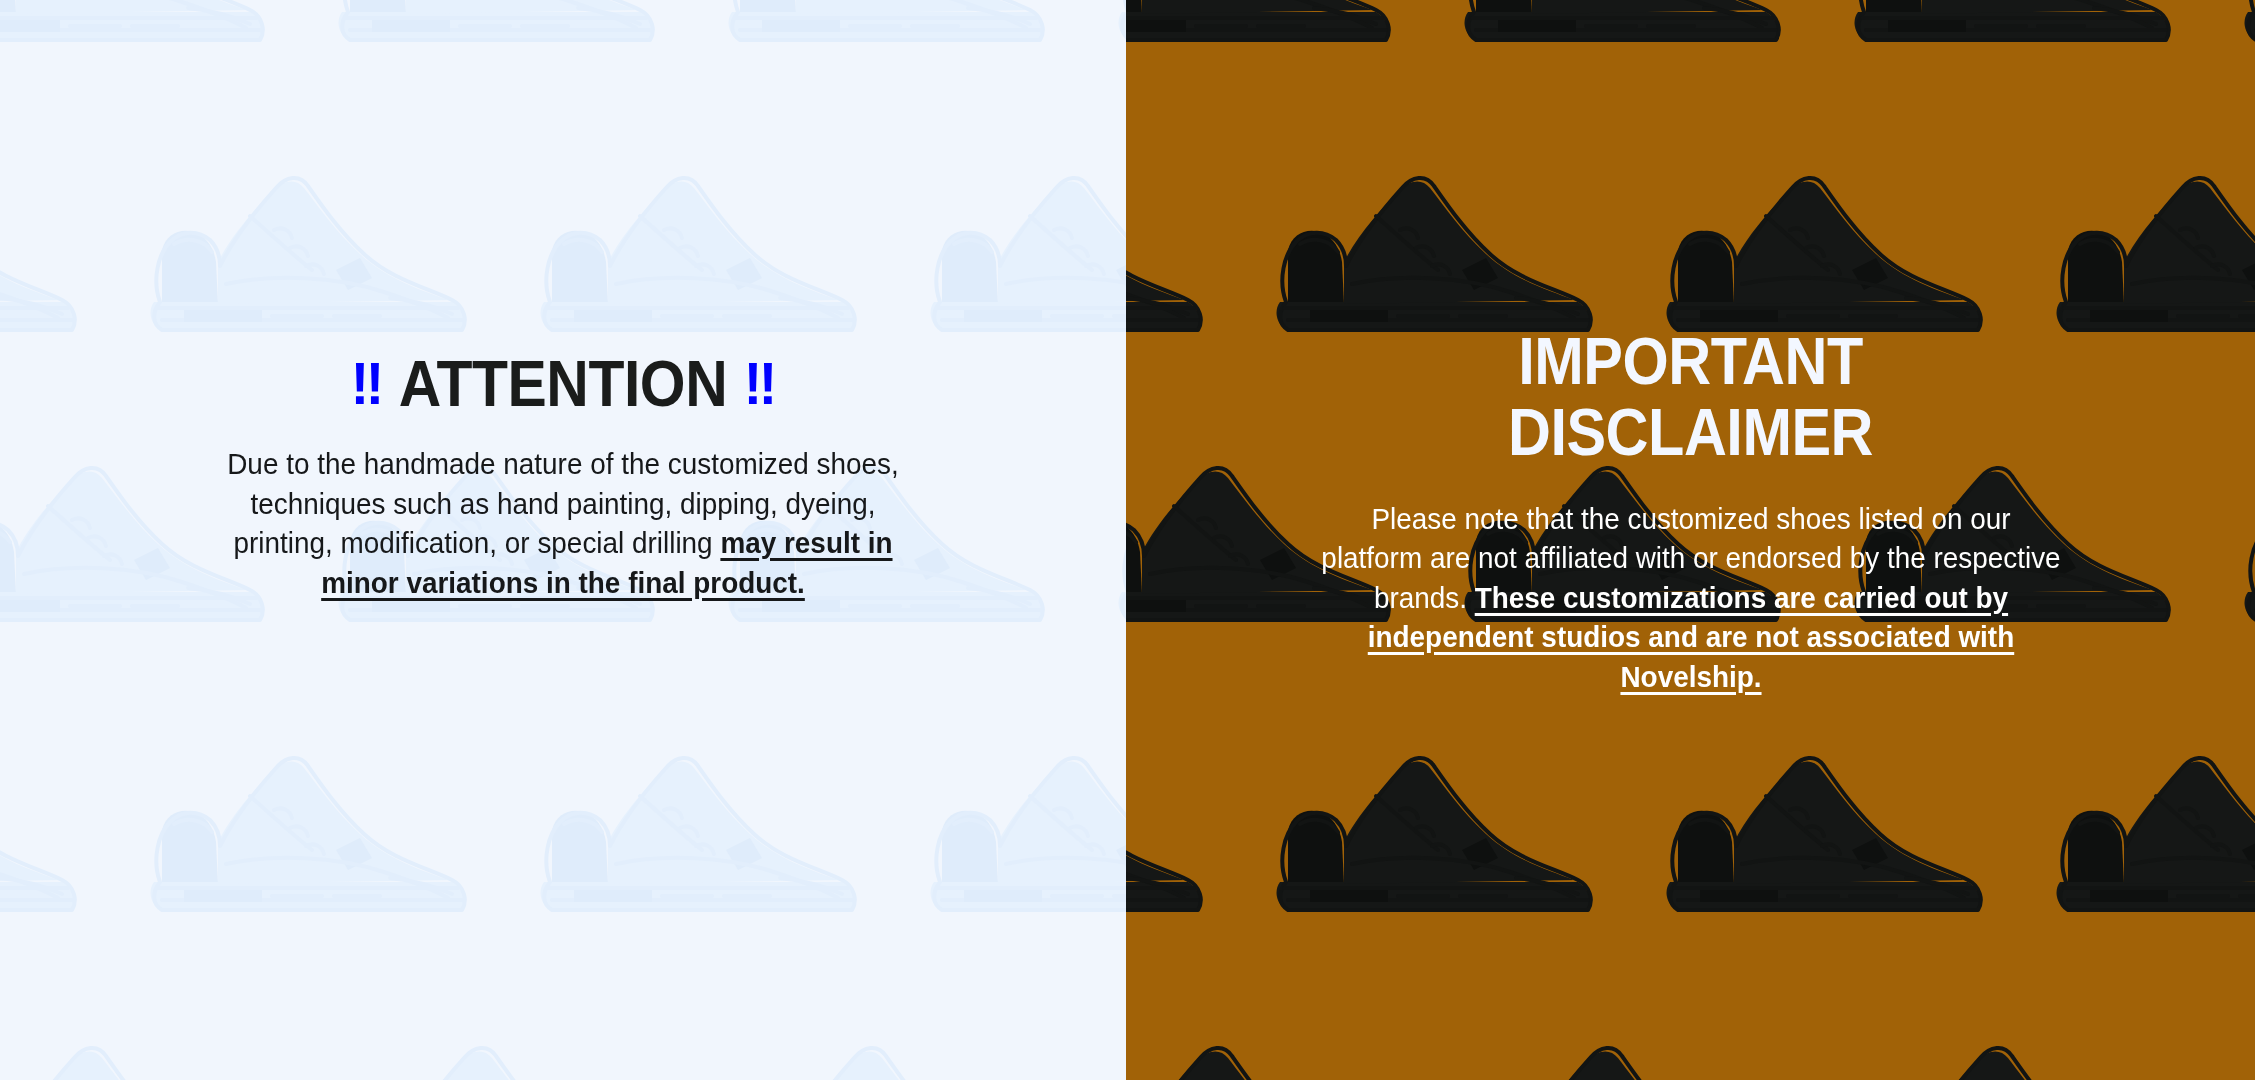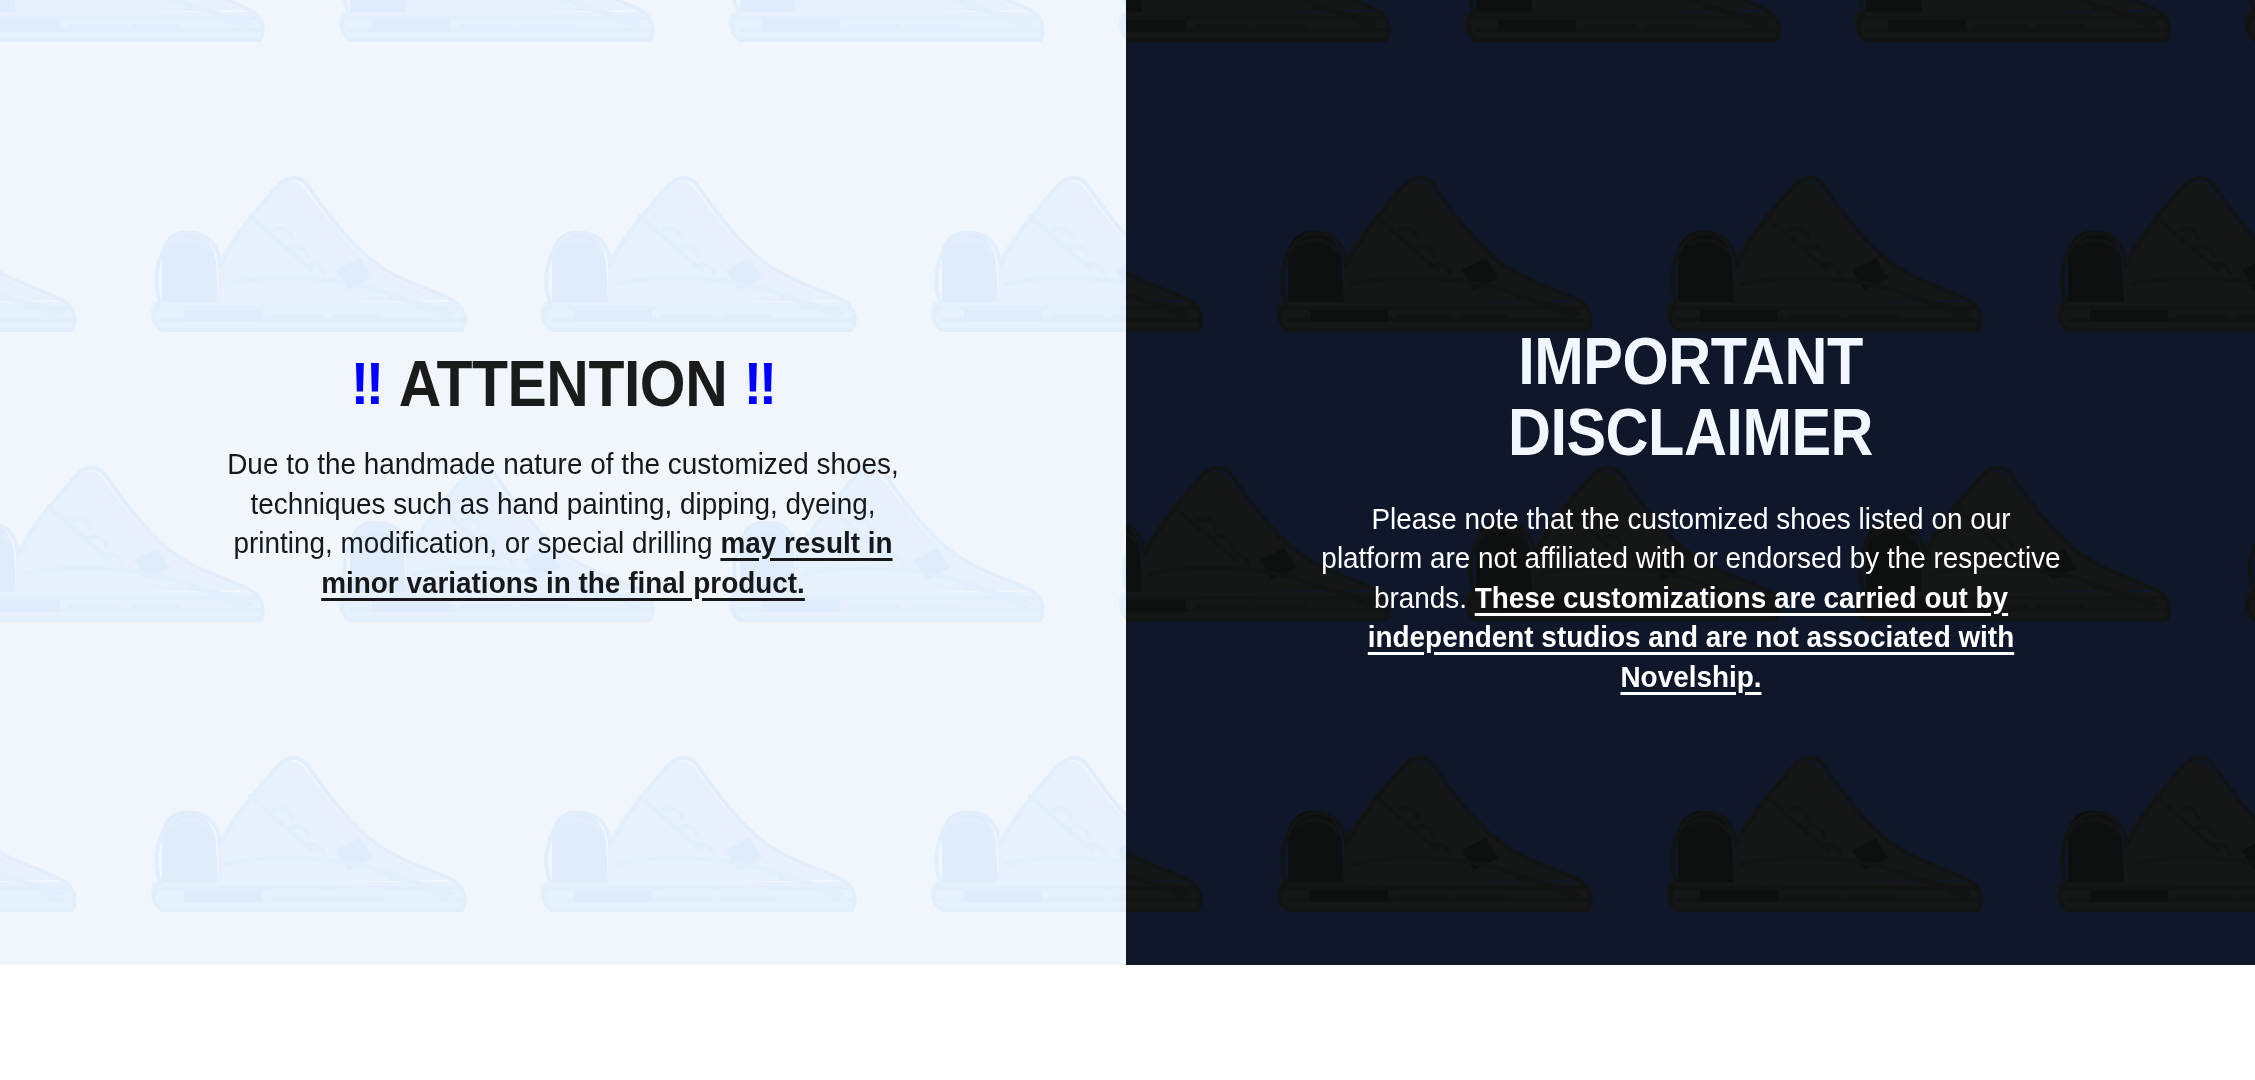--- a/index.html
+++ b/index.html
@@ -12,25 +12,25 @@
 
   .stage {
     position:relative;
     width:2255px; height:1080px;
     display:flex;
   }
 
   
   .panel {
     position:relative;
-    height:965px;
+    height:1080px;
     overflow:hidden;
   }
   .panel-left  { width:1126px; background:#f1f6fd; }
-  .panel-right { width:1129px; background:#0f172a;padding-left:36px; }
+  .panel-right { width:1129px; background:#a16207;padding-left:36px; }
 
   
   .pattern {
     position:absolute;
     inset:-160px -80px -80px -80px;
     pointer-events:none;
   }
   .pattern .row {
     position:absolute;
     left:0; right:0;

